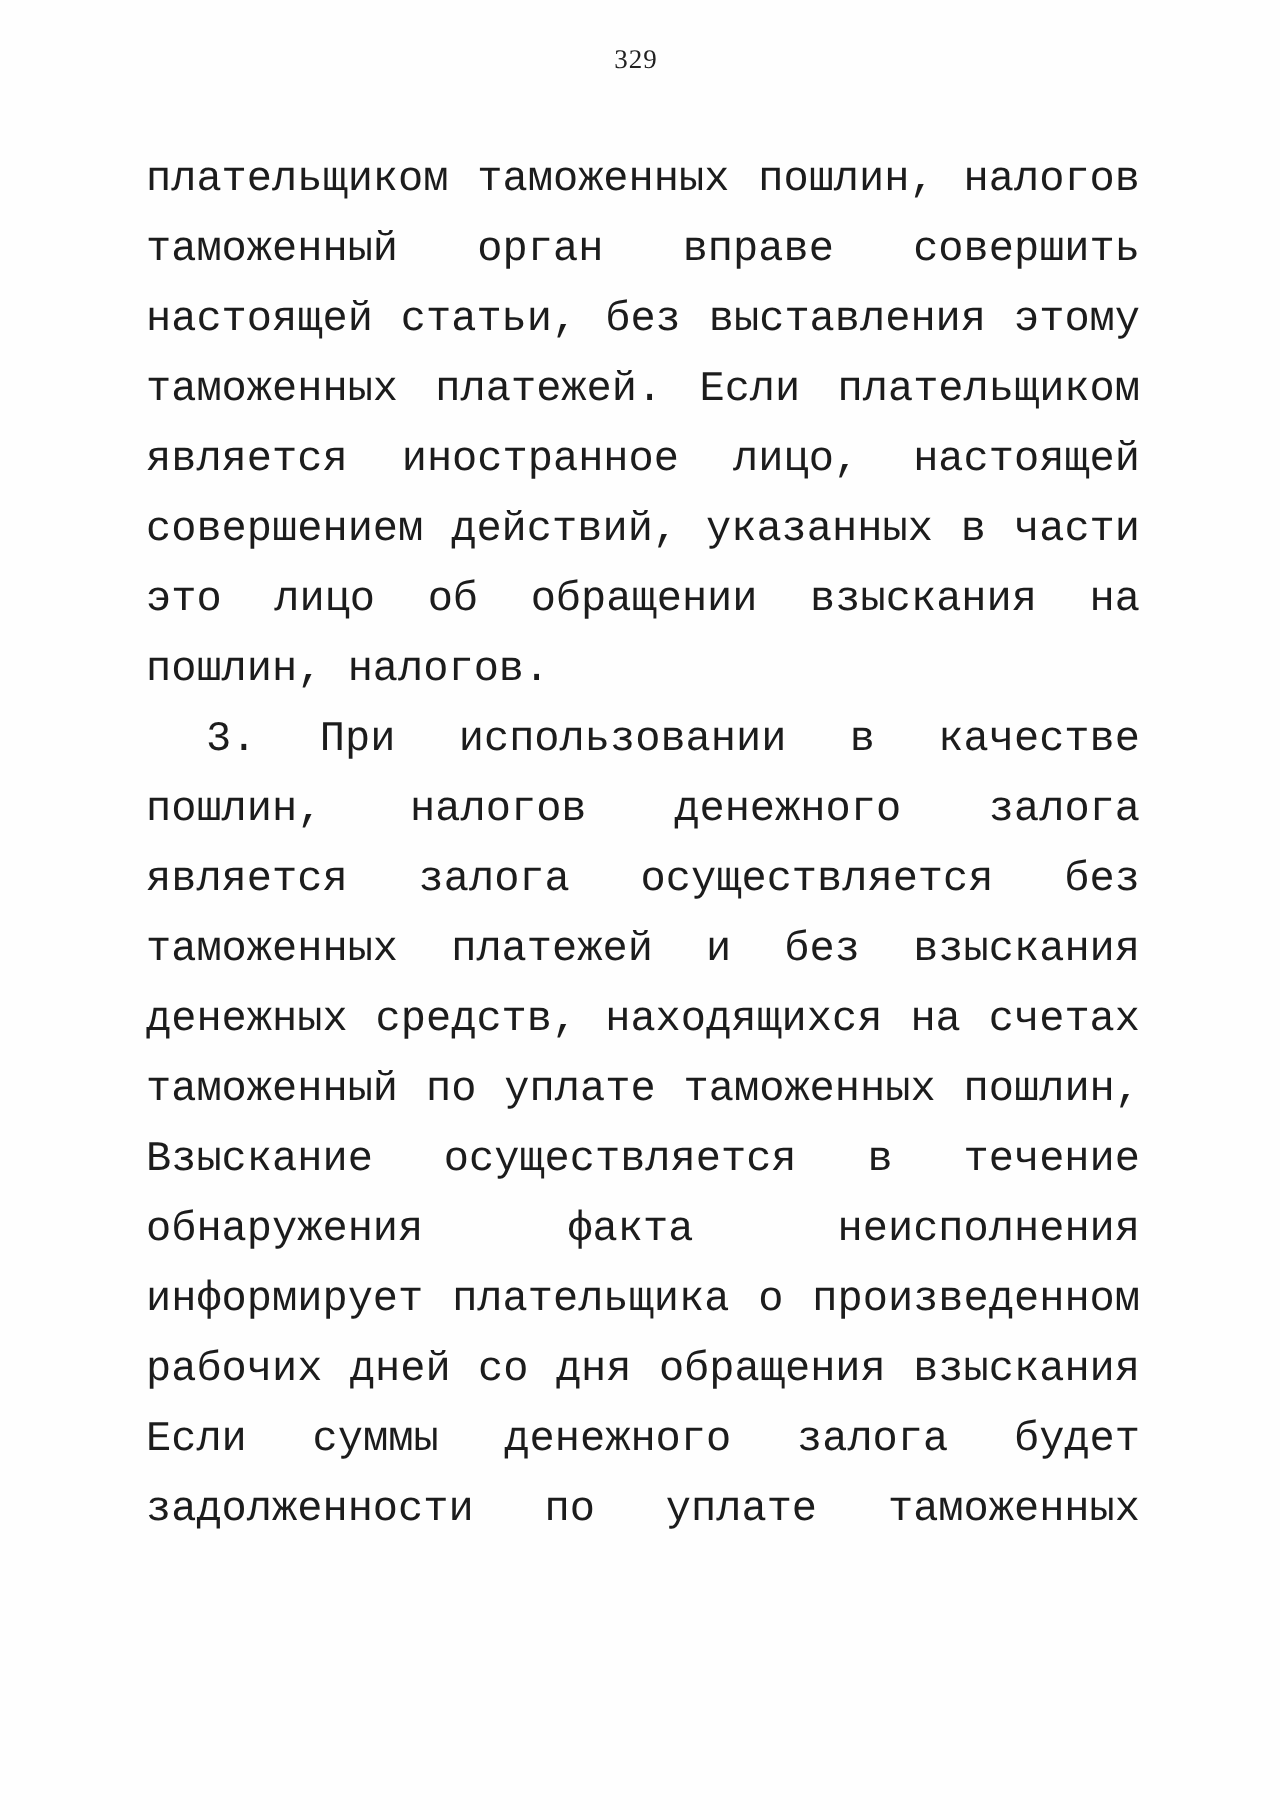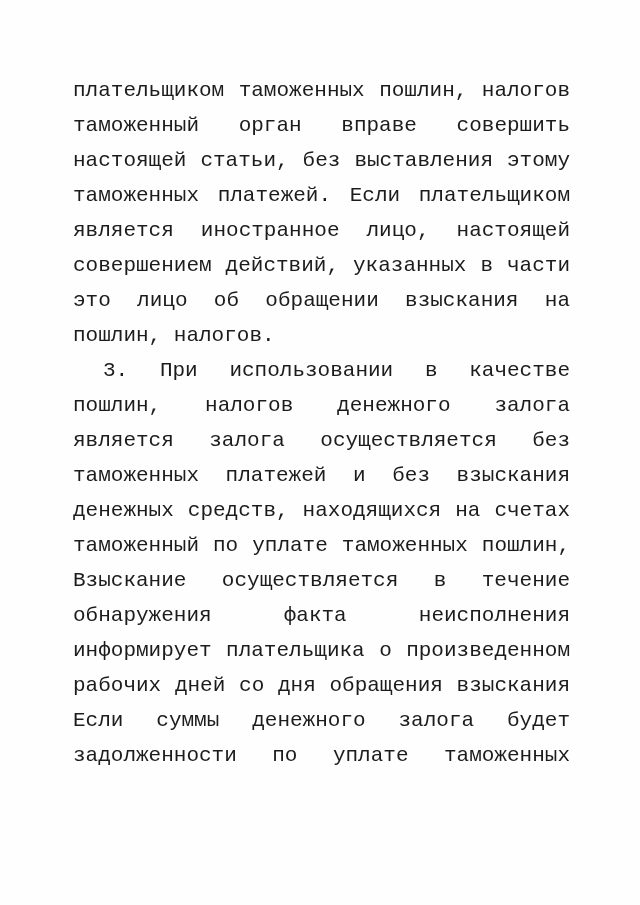--- a/index.html
+++ b/index.html
@@ -50,20 +50,21 @@
     text-align-last: left;
   }
   .line.indent {
     text-indent: 30px;
   }
 </style>
 </head>
 <body>
 
 <div class="page">
+  <div class="page-number">329</div>
   <div class="document-body">
       <div class="paragraph">
         <div class="line">плательщиком таможенных пошлин, налогов является иностранное лицо,</div>
         <div class="line">таможенный орган вправе совершить действия, указанные в части 1</div>
         <div class="line">настоящей статьи, без выставления этому лицу требования об уплате</div>
         <div class="line">таможенных платежей. Если плательщиком таможенных пошлин, налогов</div>
         <div class="line">является иностранное лицо, настоящей орган одновременно с</div>
         <div class="line">совершением действий, указанных в части 1 настоящей статьи, уведомляет</div>
         <div class="line">это лицо об обращении взыскания на обеспечение уплаты таможенных</div>
         <div class="line last">пошлин, налогов.</div>

